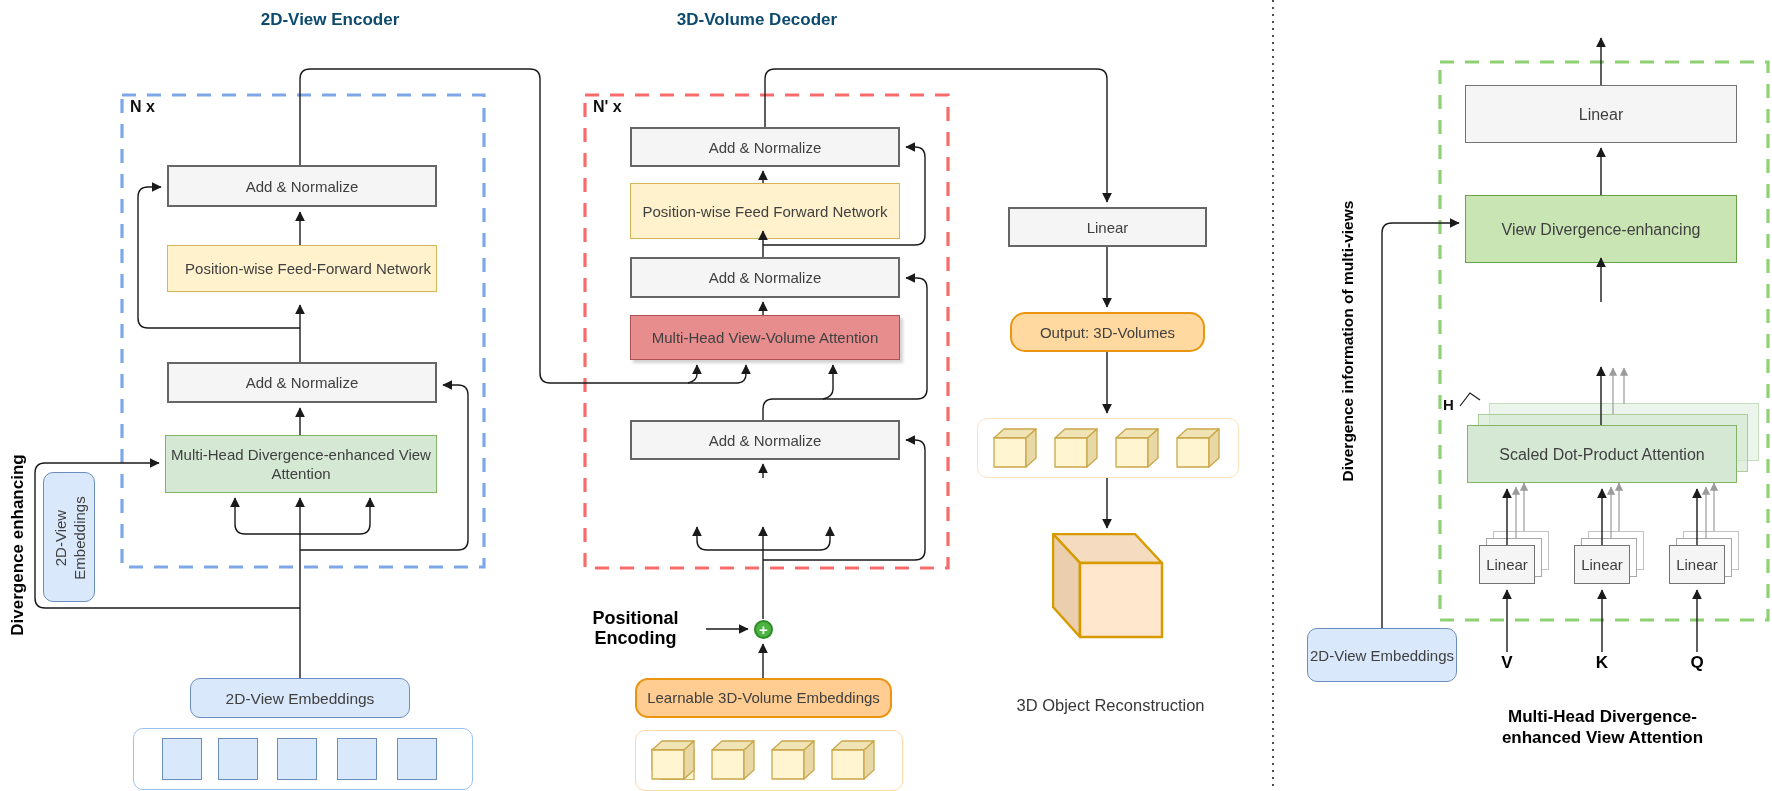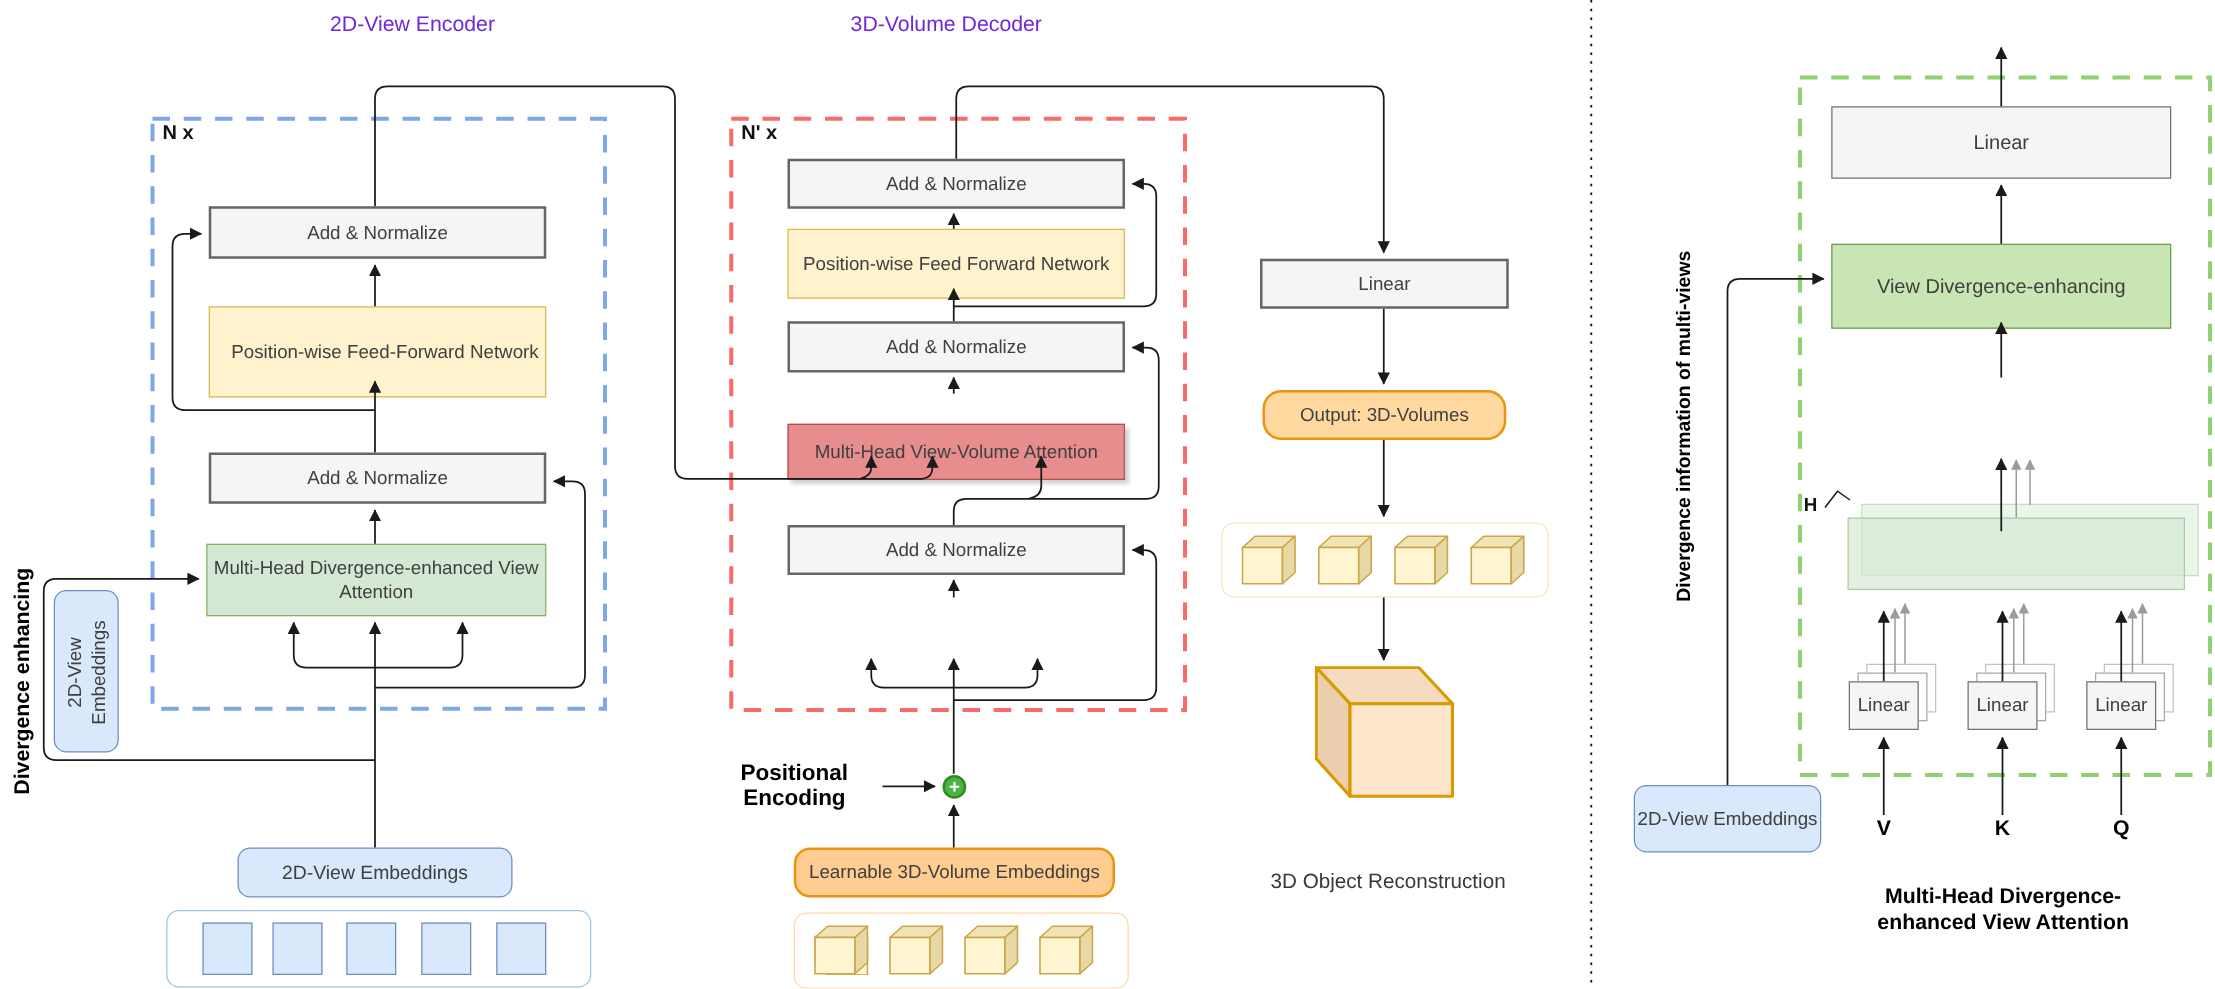--- a/index.html
+++ b/index.html
@@ -11,25 +11,25 @@
     position:absolute; box-sizing:border-box;
     display:flex; align-items:center; justify-content:center;
     text-align:center; font-size:15px; line-height:19px; color:#404040;
     background:#fff;
   }
   .gray   { background:#f5f5f5; border:2px solid #666666; }
   .grayl  { background:#f5f5f5; border:1.5px solid #737373; }
   .yellow { background:#fff2cc; border:1.5px solid #d6b656; }
   .greenb { background:#d5e8d4; border:1.5px solid #82b366; }
   .vde    { background:#c9e5b4; border:1.5px solid #67a14a; }
-  .redb   { background:#e88d8d; border:1.5px solid #b05050; box-shadow:3px 3px 3px rgba(0,0,0,.18);margin-top:24px; }
+  .redb   { background:#e88d8d; border:1.5px solid #b05050; box-shadow:3px 3px 3px rgba(0,0,0,.18); }
   .pinkb  { background:#f2b9b5; border:1.5px solid #b85450; box-shadow:3px 3px 3px rgba(0,0,0,.18); }
   .blueb  { background:#dae8fc; border:1.5px solid #6c8ebf; border-radius:10px; }
   .orangeb{ background:#ffcc92; border:2px solid #ea940f; border-radius:13px; }
-  .title  { position:absolute; font-weight:normal; font-size:17px; color:#6d28d9; text-align:center; }
+  .title  { position:absolute; font-weight:bold; font-size:17px; color:#0c4a6e; text-align:center; }
   .small-label { position:absolute; font-weight:bold; font-size:16px; color:#111; }
   .vtext  { position:absolute; font-weight:bold; text-align:center; transform:rotate(-90deg); white-space:nowrap; color:#000; }
   .muted  { color:#8d8d8d; }
   .plus-circle {
     position:absolute; width:19px; height:19px; border-radius:50%;
     background:#4db342; border:2px solid #2e8b26; box-sizing:border-box;
     display:flex; align-items:center; justify-content:center;
     color:#fff; font-weight:bold; font-size:15px; line-height:15px; z-index:7;
   }
   .container-strip { position:absolute; box-sizing:border-box; background:#fff; }
@@ -50,21 +50,21 @@
   <div class="title" style="left:607px;top:10px;width:300px;">3D-Volume Decoder</div>
 
   <div class="small-label" style="left:130px;top:98px;">N x</div>
   <div class="small-label" style="left:593px;top:98px;">N' x</div>
   <div class="small-label" style="left:1443px;top:396px;font-size:15px;">H</div>
 
   <div class="vtext" style="left:-111px;top:534px;width:260px;height:22px;font-size:17px;">Divergence enhancing</div>
   <div class="vtext" style="left:1199px;top:331px;width:300px;height:20px;font-size:15.5px;">Divergence information of multi-views</div>
 
   <div class="box gray node" style="left:167px;top:165px;width:270px;height:42px;">Add &amp; Normalize</div>
-  <div class="box yellow node" style="left:167px;top:245px;width:270px;height:73px;padding-left:12px;">Position-wise Feed-Forward Network</div>
+  <div class="box yellow node" style="left:167px;top:245px;width:270px;height:47px;padding-left:12px;">Position-wise Feed-Forward Network</div>
   <div class="box gray node" style="left:167px;top:362px;width:270px;height:41px;">Add &amp; Normalize</div>
   <div class="box greenb node" style="left:165px;top:435px;width:272px;height:58px;">Multi-Head Divergence-enhanced View Attention</div>
 
   <div class="box blueb node" style="left:43px;top:472px;width:52px;height:130px;">
     <div style="position:absolute;left:-37px;top:41px;width:126px;height:48px;transform:rotate(-90deg);display:flex;align-items:center;justify-content:center;text-align:center;line-height:19px;">2D-View Embeddings</div>
   </div>
 
   <div class="box blueb node" style="left:190px;top:678px;width:220px;height:40px;font-size:15.5px;">2D-View Embeddings</div>
 
   <div class="container-strip" style="left:133px;top:728px;width:340px;height:62px;border:1.5px solid #9cc3f0;border-radius:10px;"></div>
@@ -166,20 +166,21 @@
 
   <div class="ghost ghostz" style="left:1493px;top:531px;width:56px;height:39px;background:#fff;border:1.5px solid #c2c2c2;"></div>
   <div class="ghost ghostz" style="left:1486px;top:538px;width:56px;height:39px;background:#fdfdfd;border:1.5px solid #a8a8a8;"></div>
   <div class="ghost ghostz" style="left:1588px;top:531px;width:56px;height:39px;background:#fff;border:1.5px solid #c2c2c2;"></div>
   <div class="ghost ghostz" style="left:1581px;top:538px;width:56px;height:39px;background:#fdfdfd;border:1.5px solid #a8a8a8;"></div>
   <div class="ghost ghostz" style="left:1683px;top:531px;width:56px;height:39px;background:#fff;border:1.5px solid #c2c2c2;"></div>
   <div class="ghost ghostz" style="left:1676px;top:538px;width:56px;height:39px;background:#fdfdfd;border:1.5px solid #a8a8a8;"></div>
 
   <div class="box grayl node" style="left:1465px;top:85px;width:272px;height:58px;font-size:16px;">Linear</div>
   <div class="box vde node" style="left:1465px;top:195px;width:272px;height:68px;font-size:16px;">View Divergence-enhancing</div>
+  <div class="box node" style="left:1467px;top:425px;width:270px;height:58px;font-size:16px;background:#d5e8d4;border:1.5px solid #82b366;">Scaled Dot-Product Attention</div>
 
   <div class="box grayl node" style="left:1479px;top:545px;width:56px;height:39px;">Linear</div>
   <div class="box grayl node" style="left:1574px;top:545px;width:56px;height:39px;">Linear</div>
   <div class="box grayl node" style="left:1669px;top:545px;width:56px;height:39px;">Linear</div>
 
   <div class="caption" style="left:1492px;top:652px;width:30px;">V</div>
   <div class="caption" style="left:1587px;top:652px;width:30px;">K</div>
   <div class="caption" style="left:1682px;top:652px;width:30px;">Q</div>
 
   <div class="box blueb node" style="left:1307px;top:628px;width:150px;height:54px;line-height:19px;">2D-View Embeddings</div>

